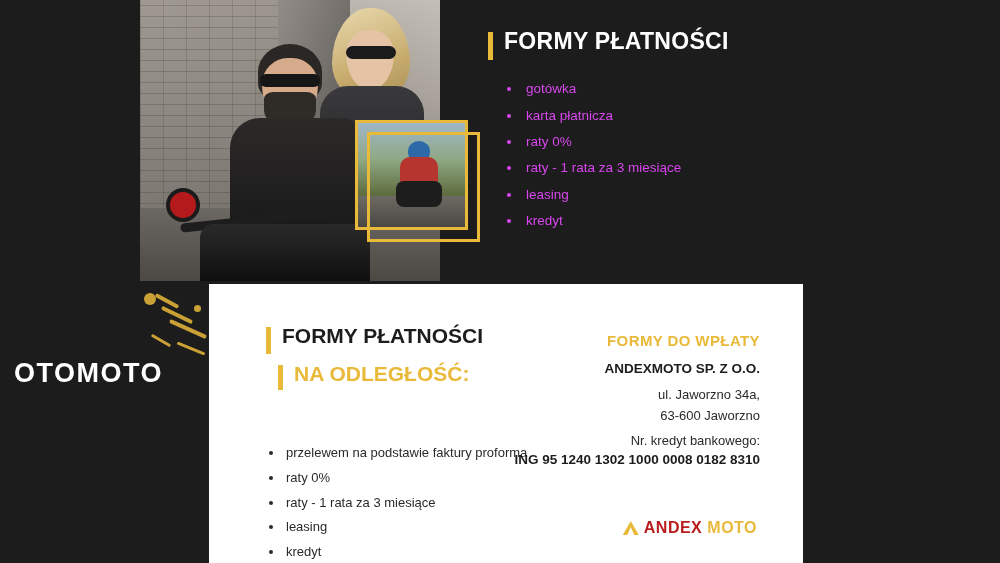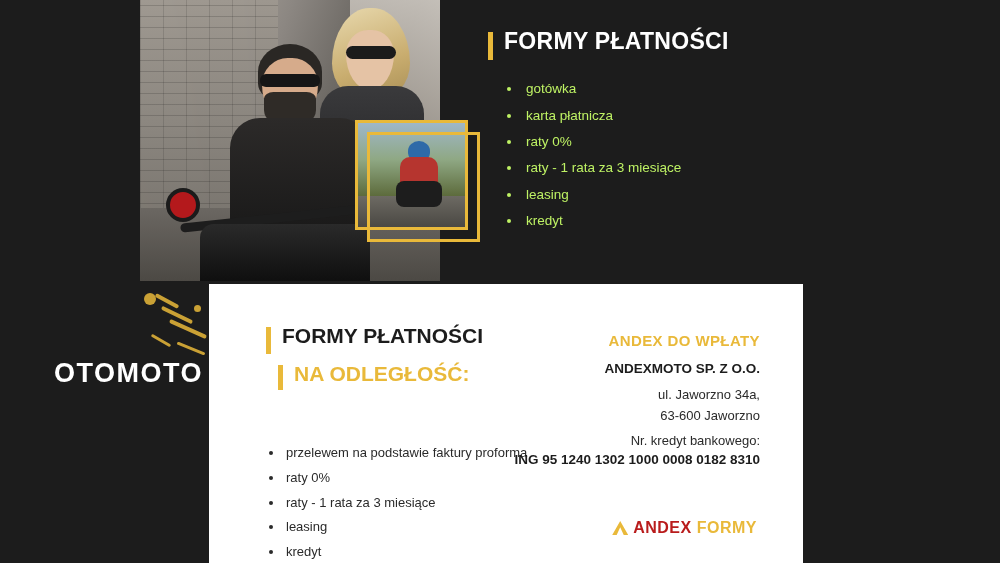--- a/index.html
+++ b/index.html
@@ -146,21 +146,21 @@
     color: #ffffff; font-size: 23px; font-weight: 700; letter-spacing: .3px;
     line-height: 1.15;
   }
   .title-yellow {
     color: #e9b93a; font-size: 23px; font-weight: 700; letter-spacing: .3px;
     line-height: 1.15;
   }
   .sub-row { margin-top: 16px; position: relative; padding-left: 16px; }
   ul.items {
     margin: 22px 0 0 34px;
-    color: #bef264;
+    color: #d946ef;
     font-size: 13.5px;
     line-height: 1.95;
   }
   ul.items li { padding-left: 4px; }
 
   
   .white-card {
     position: absolute;
     left: 209px; top: 284px;
     width: 594px; height: 279px;
@@ -216,21 +216,21 @@
     width: 16px; height: 14px;
     background: #e9b93a;
     clip-path: polygon(0 100%, 50% 0, 100% 100%, 72% 100%, 50% 45%, 28% 100%);
   }
   .andex-a { color: #b91c1c; font-size: 16px; font-weight: 700; letter-spacing: .5px; }
   .andex-b { color: #e9b93a; font-size: 16px; font-weight: 700; letter-spacing: .5px; }
 
   
   .otomoto {
     position: absolute; left: 14px; bottom: 18px;
-    color: #ffffff; font-size: 27px; font-weight: 700; letter-spacing: 1.5px; margin-left: 40px;
+    color: #ffffff; font-size: 27px; font-weight: 700; letter-spacing: 1.5px;
   }
   .splash {
     position: absolute; left: 150px; bottom: 36px; width: 70px; height: 80px;
     opacity: .85;
   }
   .sp {
     position: absolute; background: #e9b93a; border-radius: 2px;
   }
 </style>
 </head>
@@ -304,32 +304,32 @@
 
     <ul class="wc-items">
       <li>przelewem na podstawie faktury proforma</li>
       <li>raty 0%</li>
       <li>raty - 1 rata za 3 miesiące</li>
       <li>leasing</li>
       <li>kredyt</li>
     </ul>
 
     <div class="payinfo">
-      <div class="pi-title">ANDEX DO WPŁATY</div>
+      <div class="pi-title">FORMY DO WPŁATY</div>
       <div class="pi-company">ANDEXMOTO SP. Z O.O.</div>
       <div class="pi-line">ul. Jaworzno 34a,</div>
       <div class="pi-line">63-600 Jaworzno</div>
       <div class="pi-acct-label">Nr. kredyt bankowego:</div>
       <div class="pi-acct">ING 95 1240 1302 1000 0008 0182 8310</div>
     </div>
 
     <div class="andex">
       <span class="andex-mark"></span>
       <span class="andex-a">ANDEX</span>
-      <span class="andex-b">FORMY</span>
+      <span class="andex-b">MOTO</span>
     </div>
   </div>
 
   <div class="splash">
     <span class="sp" style="left:4px; top:8px; width:26px; height:4px; transform:rotate(28deg);"></span>
     <span class="sp" style="left:10px; top:22px; width:34px; height:4px; transform:rotate(26deg);"></span>
     <span class="sp" style="left:18px; top:36px; width:40px; height:4px; transform:rotate(24deg);"></span>
     <span class="sp" style="left:0px; top:48px; width:22px; height:3px; transform:rotate(30deg);"></span>
     <span class="sp" style="left:26px; top:56px; width:30px; height:3px; transform:rotate(22deg);"></span>
     <span class="sp" style="left:-6px; top:2px; width:12px; height:12px; border-radius:50%;"></span>

